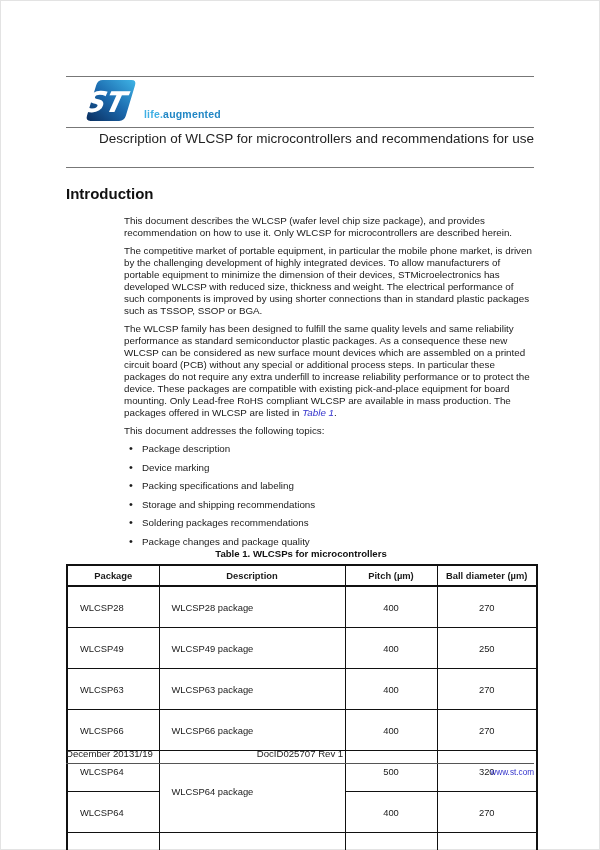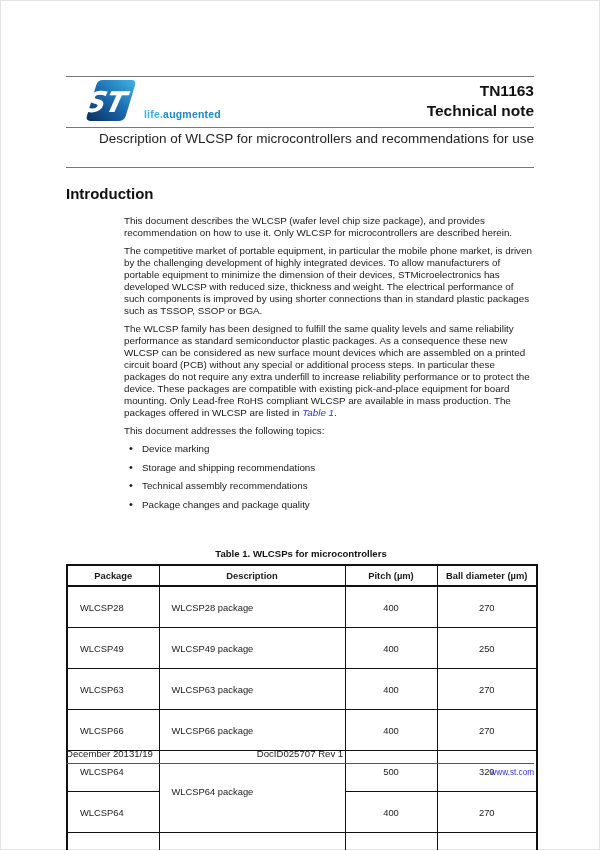--- a/index.html
+++ b/index.html
@@ -93,42 +93,40 @@
       <path d="M34,4 L90,4 Q100,4 97,14 L79,74 Q76,84 66,84 L10,84 Q0,84 3,74 L21,14 Q24,4 34,4 Z" fill="url(#stgrad)"></path>
       <g transform="translate(52,0) skewX(-14) translate(-52,0)">
         <text x="52" y="67" text-anchor="middle" font-family="DejaVu Sans, sans-serif" font-size="56" font-weight="bold" font-style="italic" fill="#ffffff">ST</text>
       </g>
     </svg>
     <div class="tagline">
       <span class="life">life.</span><span class="aug">augmented</span>
     </div>
   </div>
 
-  <div class="docnum-block">
-    <div>TN1163</div>
-    <div>Technical note</div>
-  </div>
 
   <div class="rule rule-mid"></div>
 
   <div class="doc-title">Description of WLCSP for microcontrollers and recommendations for use</div>
 
   <div class="rule rule-title"></div>
 
   <div class="section-intro">
     <h1 class="intro-heading">Introduction</h1>
     <div class="intro-body">
       <p>This document describes the WLCSP (wafer level chip size package), and provides recommendation on how to use it. Only WLCSP for microcontrollers are described herein.</p>
       <p>The competitive market of portable equipment, in particular the mobile phone market, is driven by the challenging development of highly integrated devices. To allow manufacturers of portable equipment to minimize the dimension of their devices, STMicroelectronics has developed WLCSP with reduced size, thickness and weight. The electrical performance of such components is improved by using shorter connections than in standard plastic packages such as TSSOP, SSOP or BGA.</p>
       <p><span>The WLCSP family has been designed to fulfill the same quality levels and same reliability performance as standard semiconductor plastic packages. As a consequence these new WLCSP can be considered as new surface mount devices which are assembled on a printed circuit board (PCB) without any special or additional process steps. In particular these packages do not require any extra underfill to increase reliability performance or to protect the device. These packages are compatible with existing pick-and-place equipment for board mounting. Only Lead-free RoHS compliant WLCSP are available in mass production. The packages offered in WLCSP are listed in </span><a href="#" class="xref">Table 1</a><span>.</span></p>
       <p>This document addresses the following topics:</p>
       <ul class="topics">
+        <li>Package description</li>
         <li>Device marking</li>
+        <li>Packing specifications and labeling</li>
         <li>Storage and shipping recommendations</li>
-        <li>Technical assembly recommendations</li>
+        <li>Soldering packages recommendations</li>
         <li>Package changes and package quality</li>
       </ul>
     </div>
   </div>
 
   <div class="section-table">
     <div class="table-caption">Table 1. WLCSPs for microcontrollers</div>
     <table class="pkg">
       <colgroup>
           <col style="width:92px">

